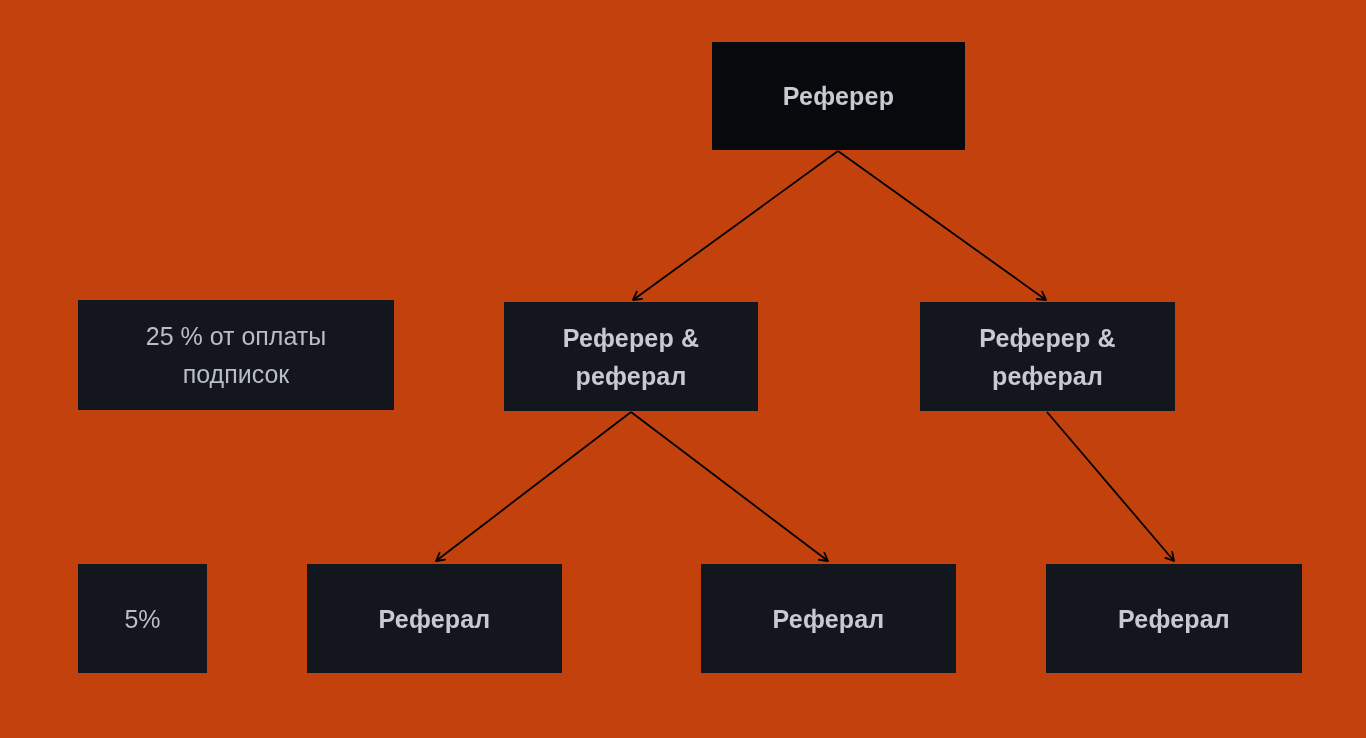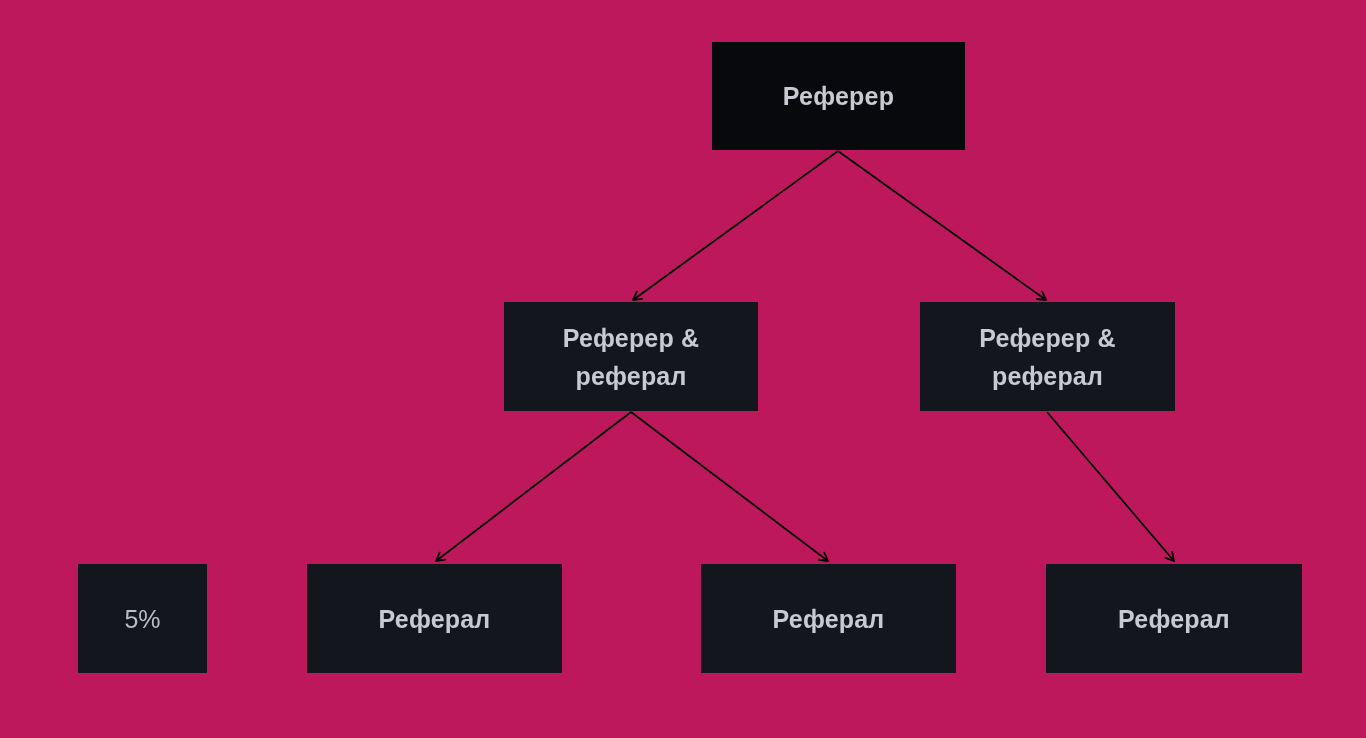--- a/index.html
+++ b/index.html
@@ -10,21 +10,21 @@
     overflow: hidden;
   }
   body {
     background: #1f222b;
     font-family: "Liberation Sans", "DejaVu Sans", sans-serif;
   }
   .canvas {
     position: relative;
     width: 1366px;
     height: 738px;
-    background: #be185d;
+    background: #c2410c;
   }
   .edges-layer {
     position: absolute;
     left: 0;
     top: 0;
     width: 1366px;
     height: 738px;
     pointer-events: none;
   }
   .box {
@@ -93,20 +93,24 @@
 
   <div class="box node pos-l2a">
     <span class="box-label">Реферер &amp;
 реферал</span>
   </div>
   <div class="box node pos-l2b">
     <span class="box-label">Реферер &amp;
 реферал</span>
   </div>
 
+  <div class="box annotation pos-ann25">
+    <span class="annotation-label">25 % от оплаты
+подписок</span>
+  </div>
 
   <div class="box annotation pos-ann5">
     <span class="annotation-label">5%</span>
   </div>
 
   <div class="box node pos-l3a">
     <span class="box-label">Реферал</span>
   </div>
   <div class="box node pos-l3b">
     <span class="box-label">Реферал</span>

